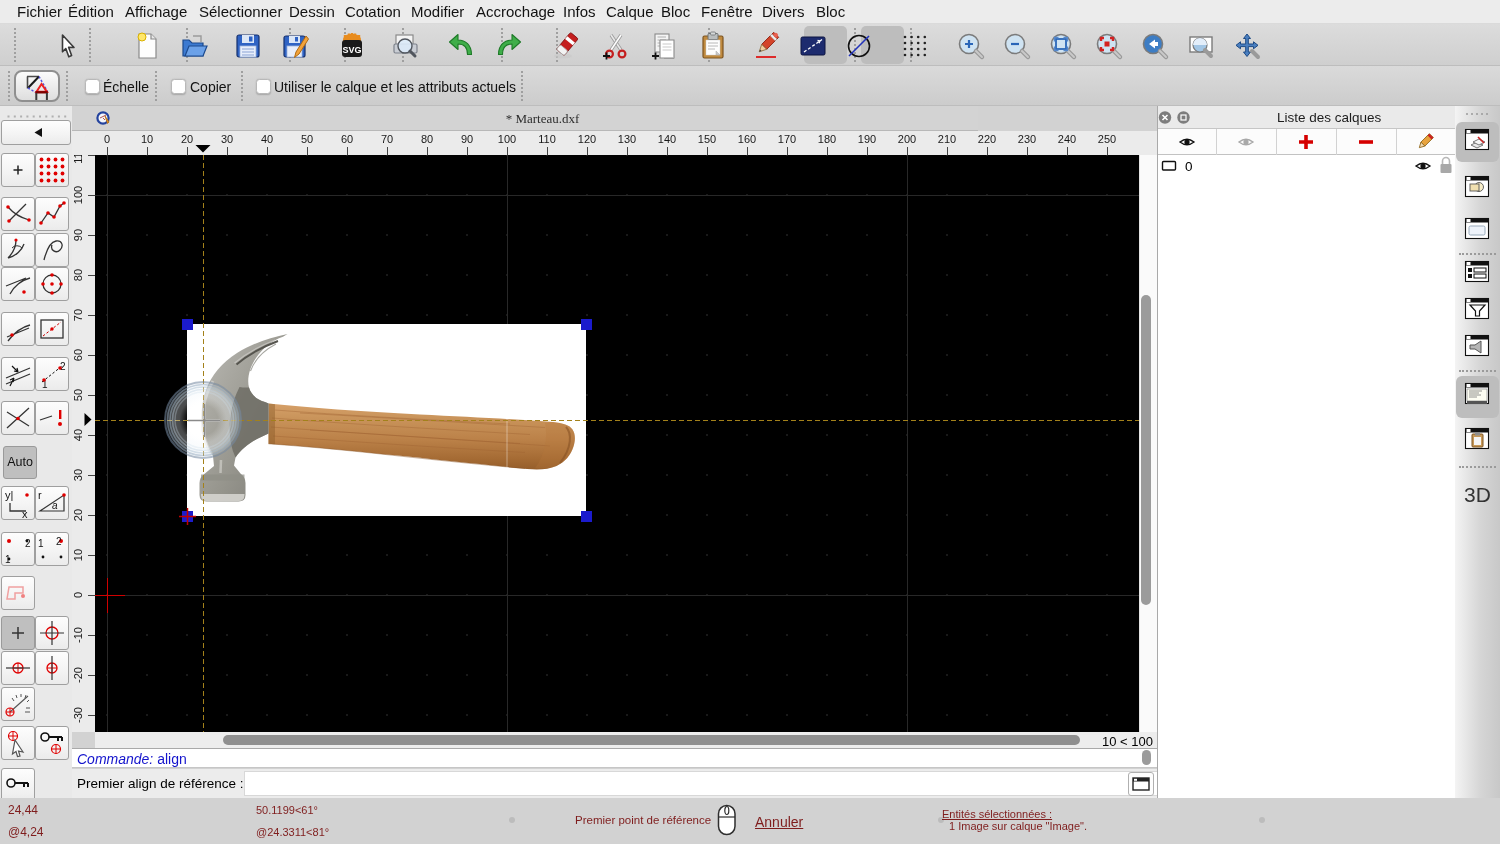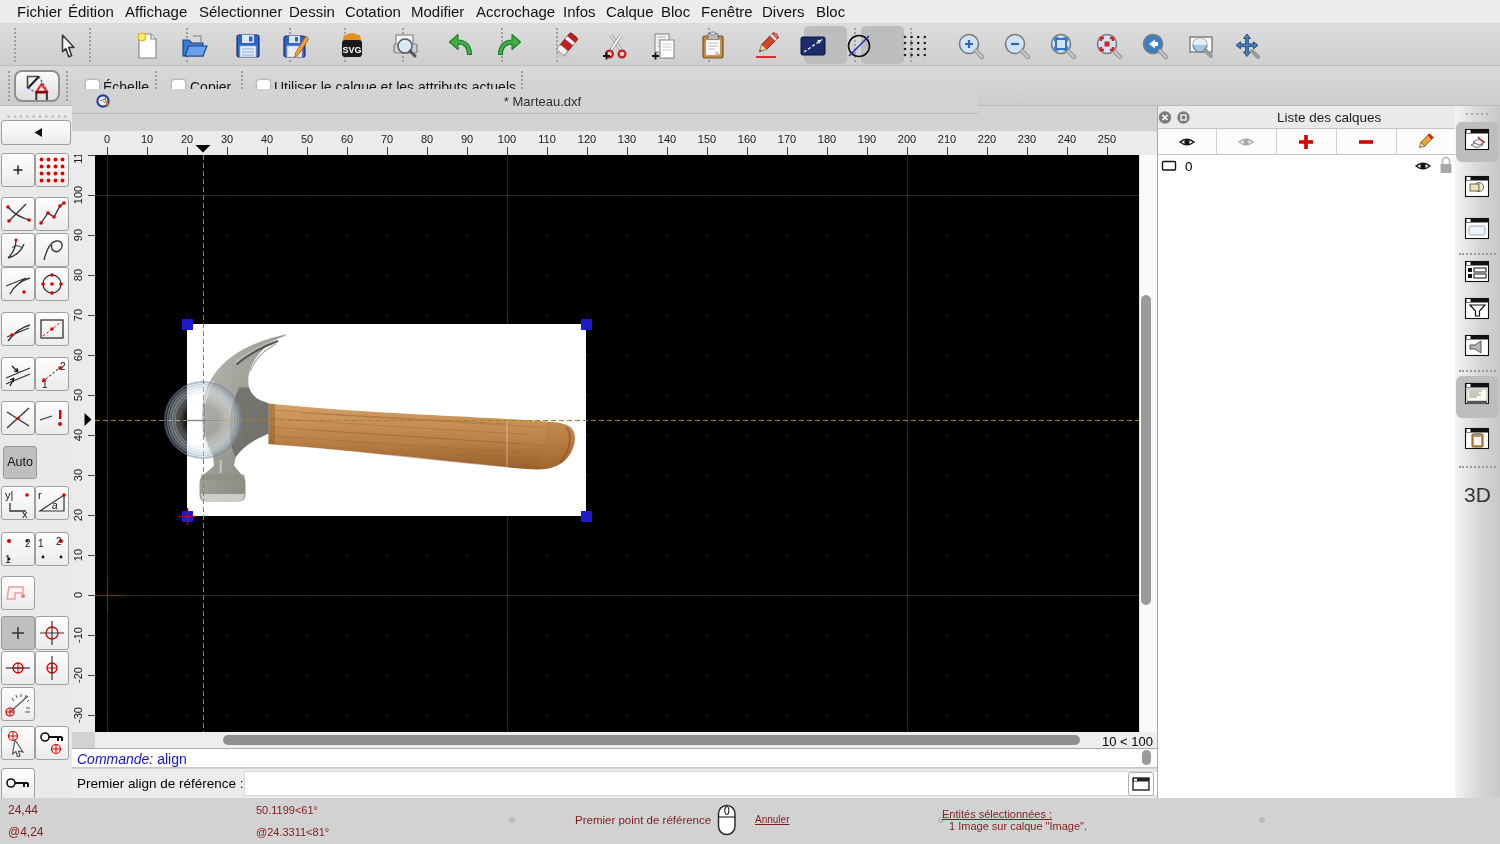--- a/index.html
+++ b/index.html
@@ -11,21 +11,21 @@
 #menubar span { position:absolute; top:3px; white-space:nowrap; }
 #tb1 { left:0; top:24px; width:1500px; height:42px; background:linear-gradient(#dcdcdc,#cfcfcf); border-bottom:1px solid #bdbdbd; }
 #tb2 { left:0; top:66px; width:1500px; height:40px; background:linear-gradient(#dadada,#cccccc); border-bottom:1px solid #bdbdbd; }
 .vsep { position:absolute; top:4px; height:34px; width:0; border-left:2px dotted #9f9f9f; }
 .ticon { position:absolute; top:7px; width:30px; height:30px;margin-left:35px; }
 .pressedbg { position:absolute; top:2px; width:43px; height:38px; background:#bdbdbd; border-radius:5px; }
 .cb { position:absolute; top:13px; width:15px; height:15px; background:#ffffff; border:1px solid #b8b8b8; border-radius:3.5px; box-shadow:0 0.5px 1.5px rgba(0,0,0,.2); }
 .cbl { position:absolute; top:13px; font-size:14px; color:#121212; white-space:nowrap; }
 #leftpanel { left:0; top:106px; width:72px; height:692px; background:#e9e9e9; overflow:hidden; }
 .lbtn { position:absolute; width:34px; height:34px; background:linear-gradient(#fdfdfd,#f4f4f4 55%,#ebebeb); border:1px solid #9f9f9f; border-radius:3px; }
-#titlebar { left:72px; top:89px; width:906px; height:25px; background:#d3d3d3; border-bottom:1px solid #b8b8b8; }
+#titlebar { left:72px; top:106px; width:906px; height:25px; background:#d3d3d3; border-bottom:1px solid #b8b8b8;font-family:Liberation Serif, serif; }
 #titlebar .t { position:absolute; left:35px; right:0; top:5px; text-align:center; font-size:13px; color:#2e2e2e; }
 #canvas { left:95px; top:155px; }
 #vscroll { left:1139px; top:155px; width:18px; height:577px; background:#fafafa; border-left:1px solid #e3e3e3; }
 #vthumb { left:1141px; top:295px; width:10px; height:310px; background:#9b9b9b; border-radius:5px; }
 #hscrollrow { left:95px; top:732px; width:1062px; height:16px; background:#ededed; }
 #hthumb { left:223px; top:735px; width:857px; height:10px; background:#8f8f8f; border-radius:5px; }
 #hlabel { left:1085px; top:734px; width:68px; height:14px; font-size:13px; color:#000; text-align:right; background:#ededed; }
 #cmdbox { left:72px; top:748px; width:1085px; height:20px; background:#ffffff; border-top:1px solid #a9a9a9; border-bottom:1px solid #c6c6c6; }
 #cmdbox .t { position:absolute; left:5px; top:2px; font-size:14px; color:#1414cc; }
 #cmdthumb { left:1142px; top:750px; width:9px; height:15px; background:#9b9b9b; border-radius:4.5px; }
@@ -737,17 +737,17 @@
   <div style="left:256px;top:6px;font-size:11px;">50.1199&lt;61°</div>
   <div style="left:256px;top:28px;font-size:11px;">@24.3311&lt;81°</div>
   <div style="left:509px;top:19px;width:6px;height:6px;border-radius:3px;background:#bcbcbc;"></div>
   <div style="left:938px;top:19px;width:6px;height:6px;border-radius:3px;background:#bcbcbc;"></div>
   <div style="left:575px;top:16px;font-size:11.5px;">Premier point de référence</div>
       <div style="left:717px;top:6px;width:20px;height:32px;"><svg width="20" height="32" viewBox="0 0 20 32">
           <rect x="1.5" y="1.5" width="16.5" height="29" rx="8.2" fill="#fff" stroke="#2e2e2e" stroke-width="1.5"></rect>
           <path d="M1.5 13 H18" stroke="#2e2e2e" stroke-width="1.2"></path>
           <ellipse cx="9.8" cy="6.5" rx="2" ry="4" fill="#fff" stroke="#2e2e2e" stroke-width="1.2"></ellipse>
         </svg></div>
-  <div style="left:755px;top:16px;font-size:10px;text-decoration:underline;">Annuler</div>
+  <div style="left:755px;top:16px;font-size:14px;text-decoration:underline;">Annuler</div>
   <div style="left:942px;top:10px;font-size:11px;text-decoration:underline;">Entités sélectionnées :</div>
   <div style="left:949px;top:22px;font-size:11px;">1 Image sur calque "Image".</div>
   <div style="left:1259px;top:19px;width:6px;height:6px;border-radius:3px;background:#bcbcbc;"></div>
 </div>
 </div>
 </body></html>

